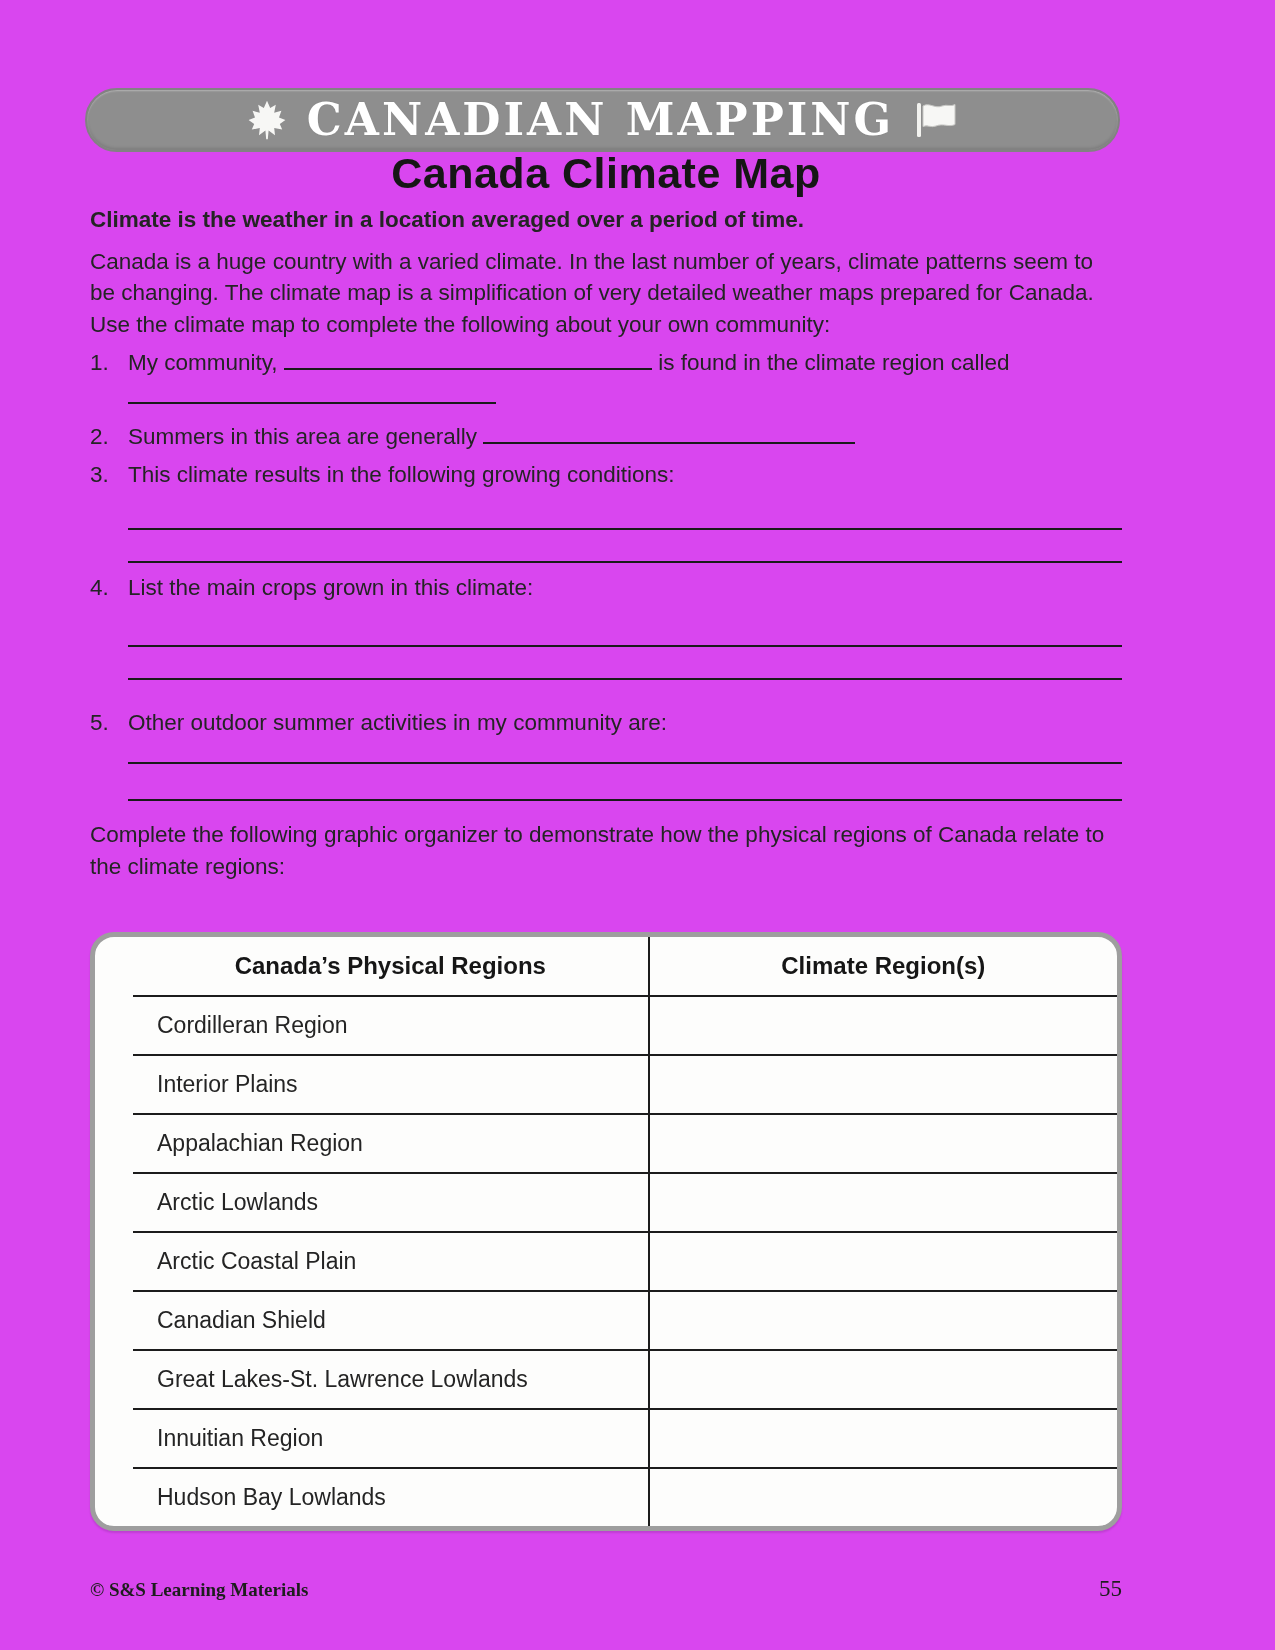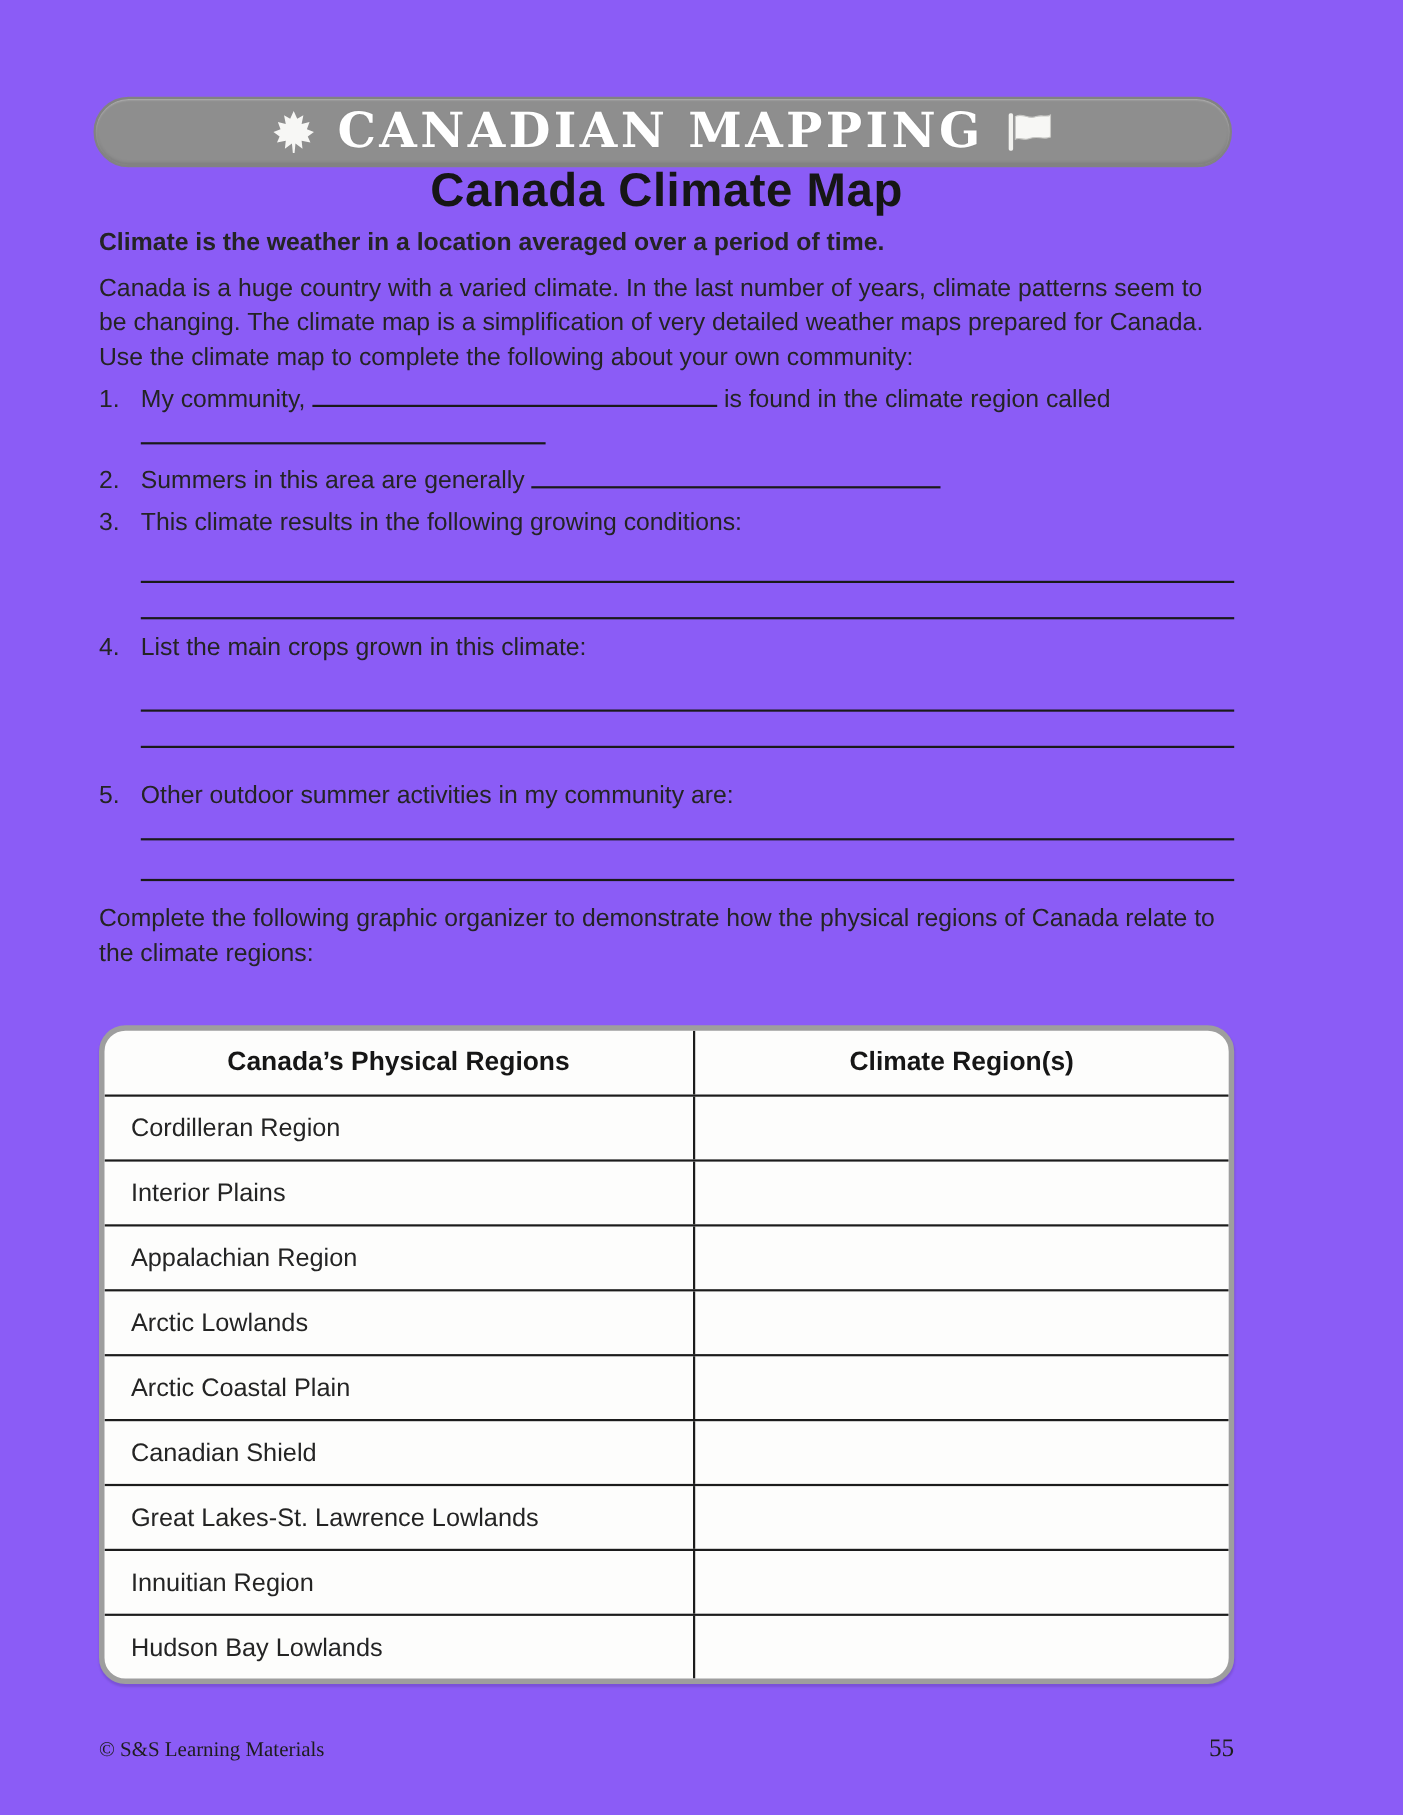--- a/index.html
+++ b/index.html
@@ -1,21 +1,21 @@
 <!DOCTYPE html>
 <html><head>
 <meta charset="utf-8">
 <style>
   * { margin:0; padding:0; box-sizing:border-box; }
   html,body { background:#e9e9e9; }
   .page {
     position:relative;
     width:1275px; height:1650px;
     margin:0 auto;
-    background:#8b5cf6;
+    background:#d946ef;
     font-family:"Liberation Sans", sans-serif;
     color:#222;
     padding:88px 153px 0 90px;
     overflow:hidden;
   }
   
   .banner {
     width:1035px; height:64px; margin-left:-5px;
     background:#8e8e8e;
     border:2px solid #828282;
@@ -78,35 +78,35 @@
   
   .gtable {
     margin-top:50px;
     width:1032px;
     border:5px solid #9e9e9e;
     border-radius:24px;
     overflow:hidden;
     background:#fdfdfc;
     box-shadow:0 2px 2px rgba(0,0,0,.12);
   }
-  .grow { display:flex; border-top:2px solid #1c1c1c; height:59px; }
+  .grow { display:flex; border-top:2px solid #1c1c1c; height:59px;margin-left:38px; }
   .grow-header { border-top:none; height:58px; }
   .gcell { display:flex; align-items:center; font-size:23px; color:#242424; }
   .gcell-left  { width:52.5%; border-right:2px solid #1c1c1c; padding-left:24px; }
   .gcell-right { flex:1; }
   .grow-header .gcell { justify-content:center; font-weight:bold; font-size:24px; color:#161616; padding-left:0; }
   
   .footer {
     margin-top:45px;
     width:1032px;
     display:flex; align-items:baseline;
     font-family:"Liberation Serif", serif;
     color:#1d1d1d;
   }
-  .footer-left  { flex:1; text-align:left;  font-weight:normal; font-size:19px; }
+  .footer-left  { flex:1; text-align:left;  font-weight:bold; font-size:19px; }
   .footer-page  { flex:0; font-size:23px; }
   .footer-right { flex:1; text-align:right; font-weight:bold; font-size:19px; }
 </style>
 </head>
 <body>
 
 <div class="page">
 
   <div class="banner">
     <svg width="40" height="40" viewBox="0 0 100 100">

